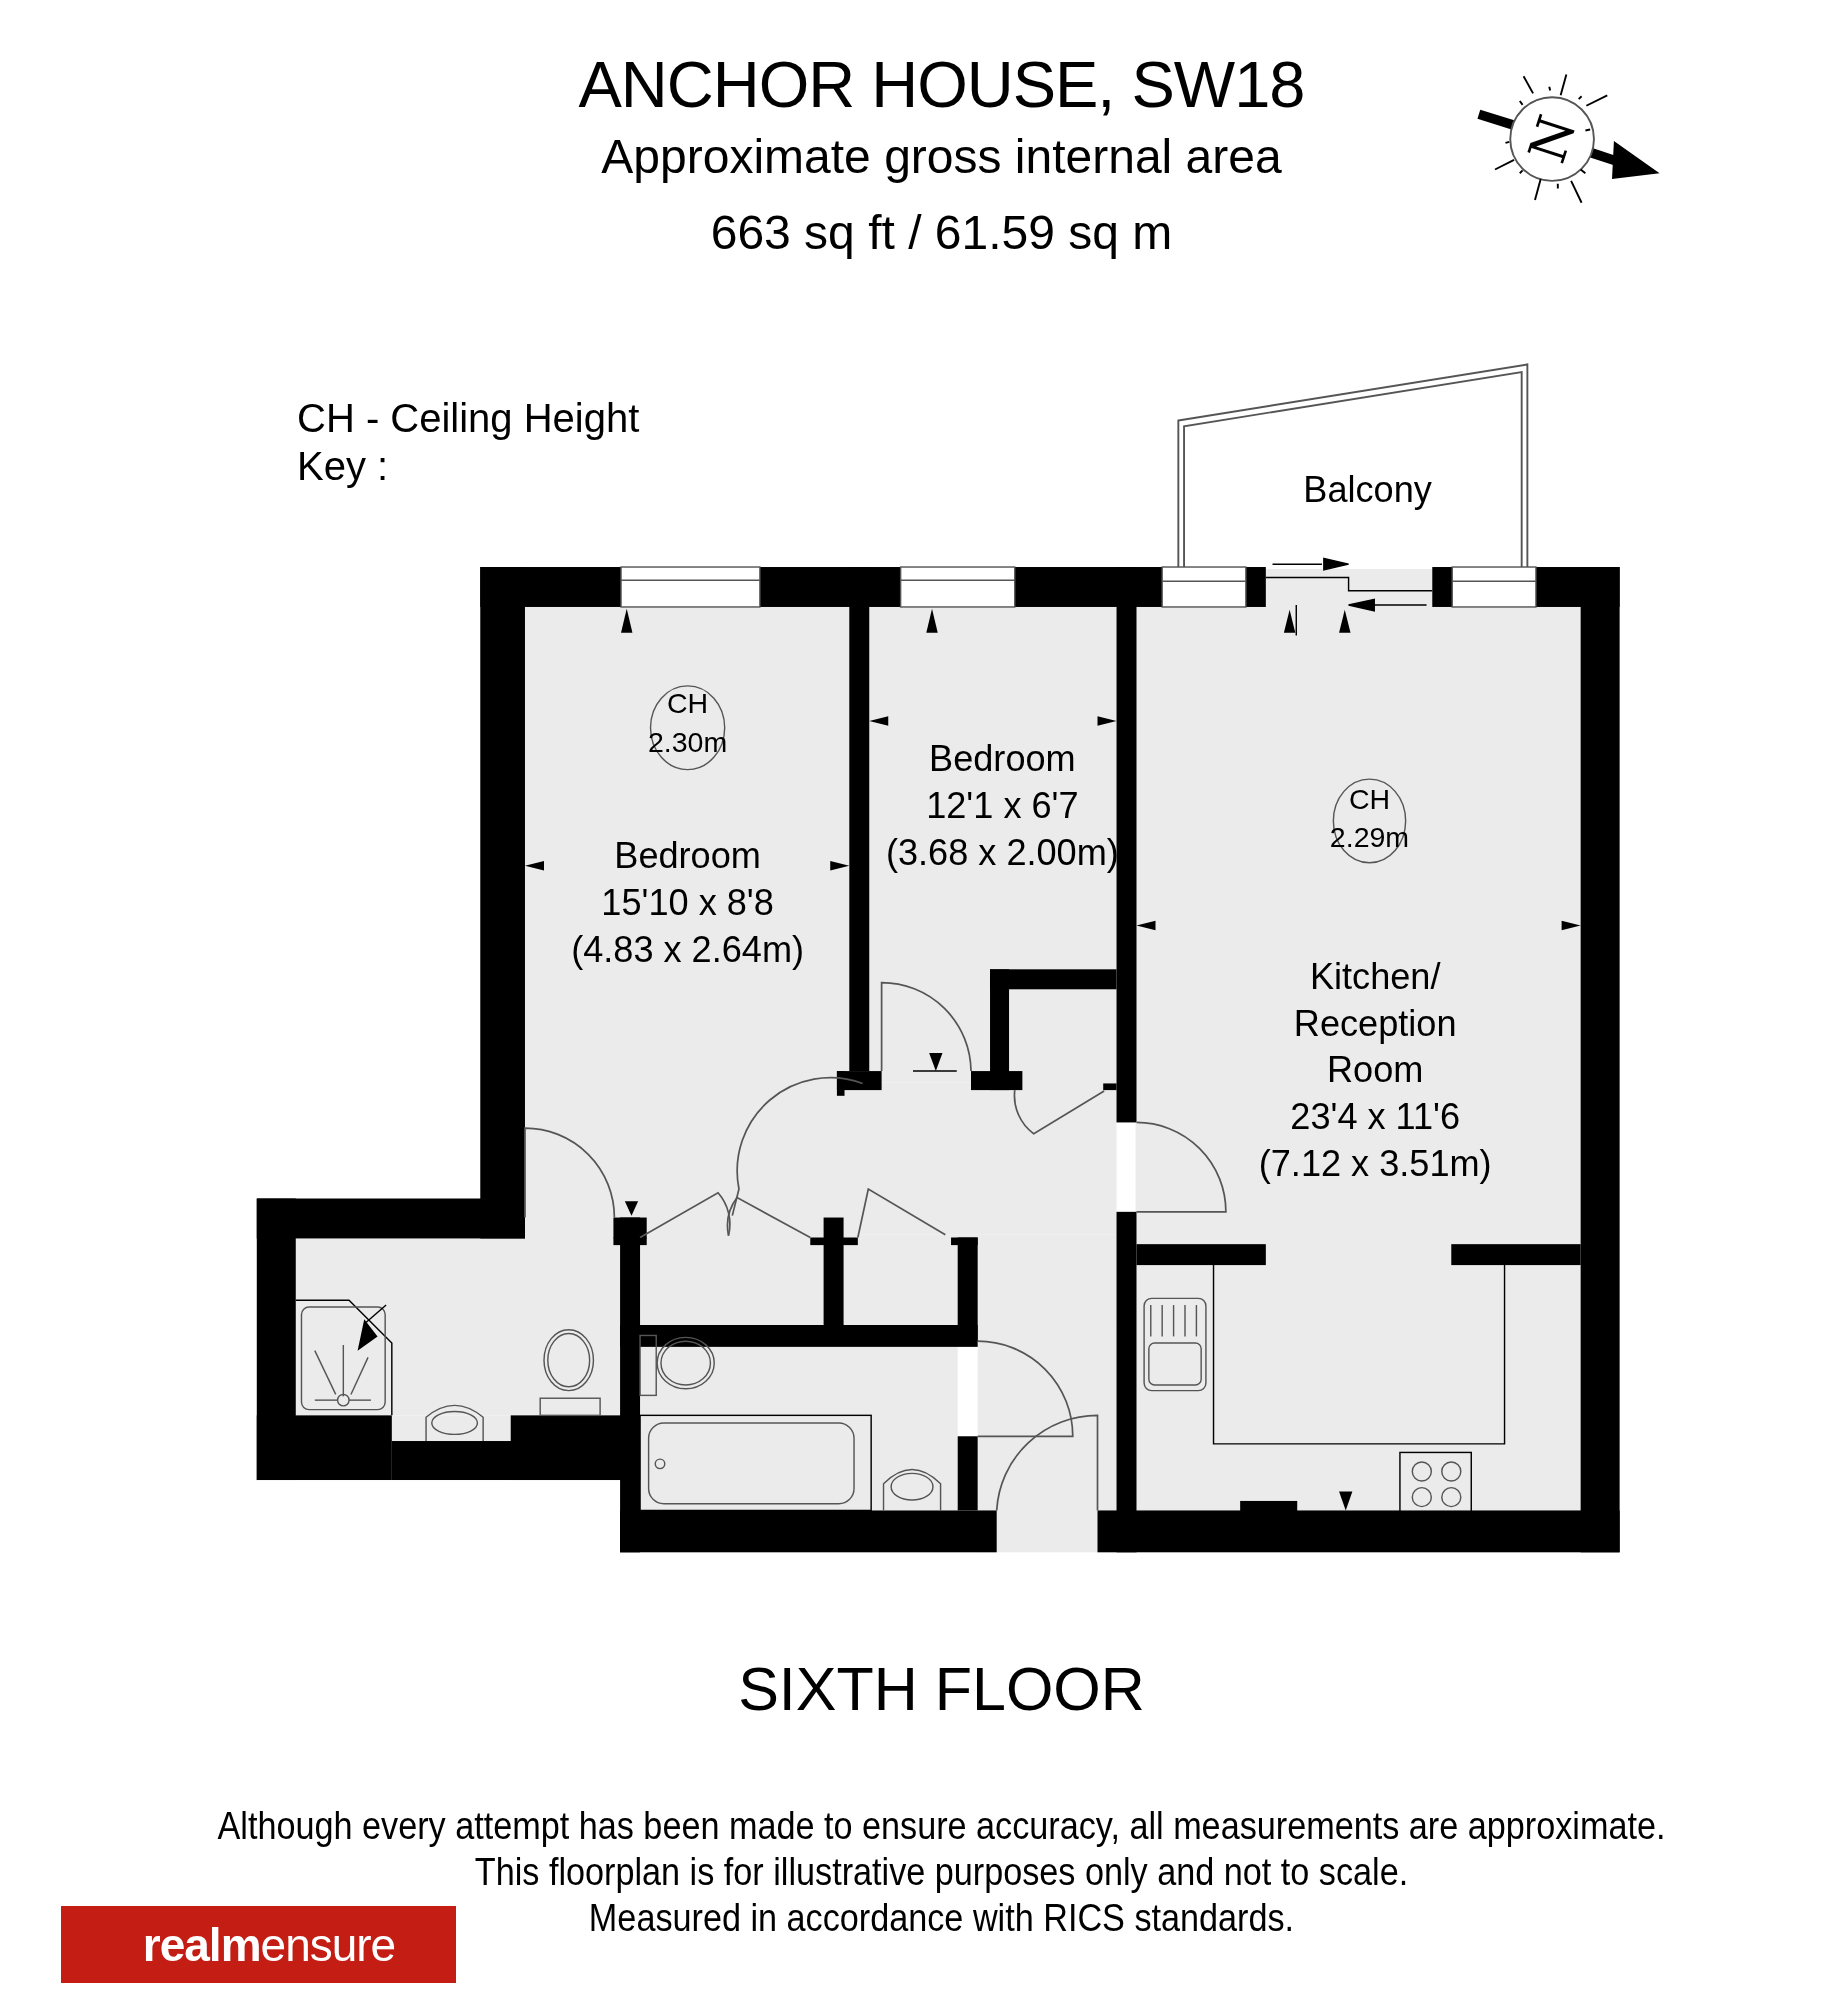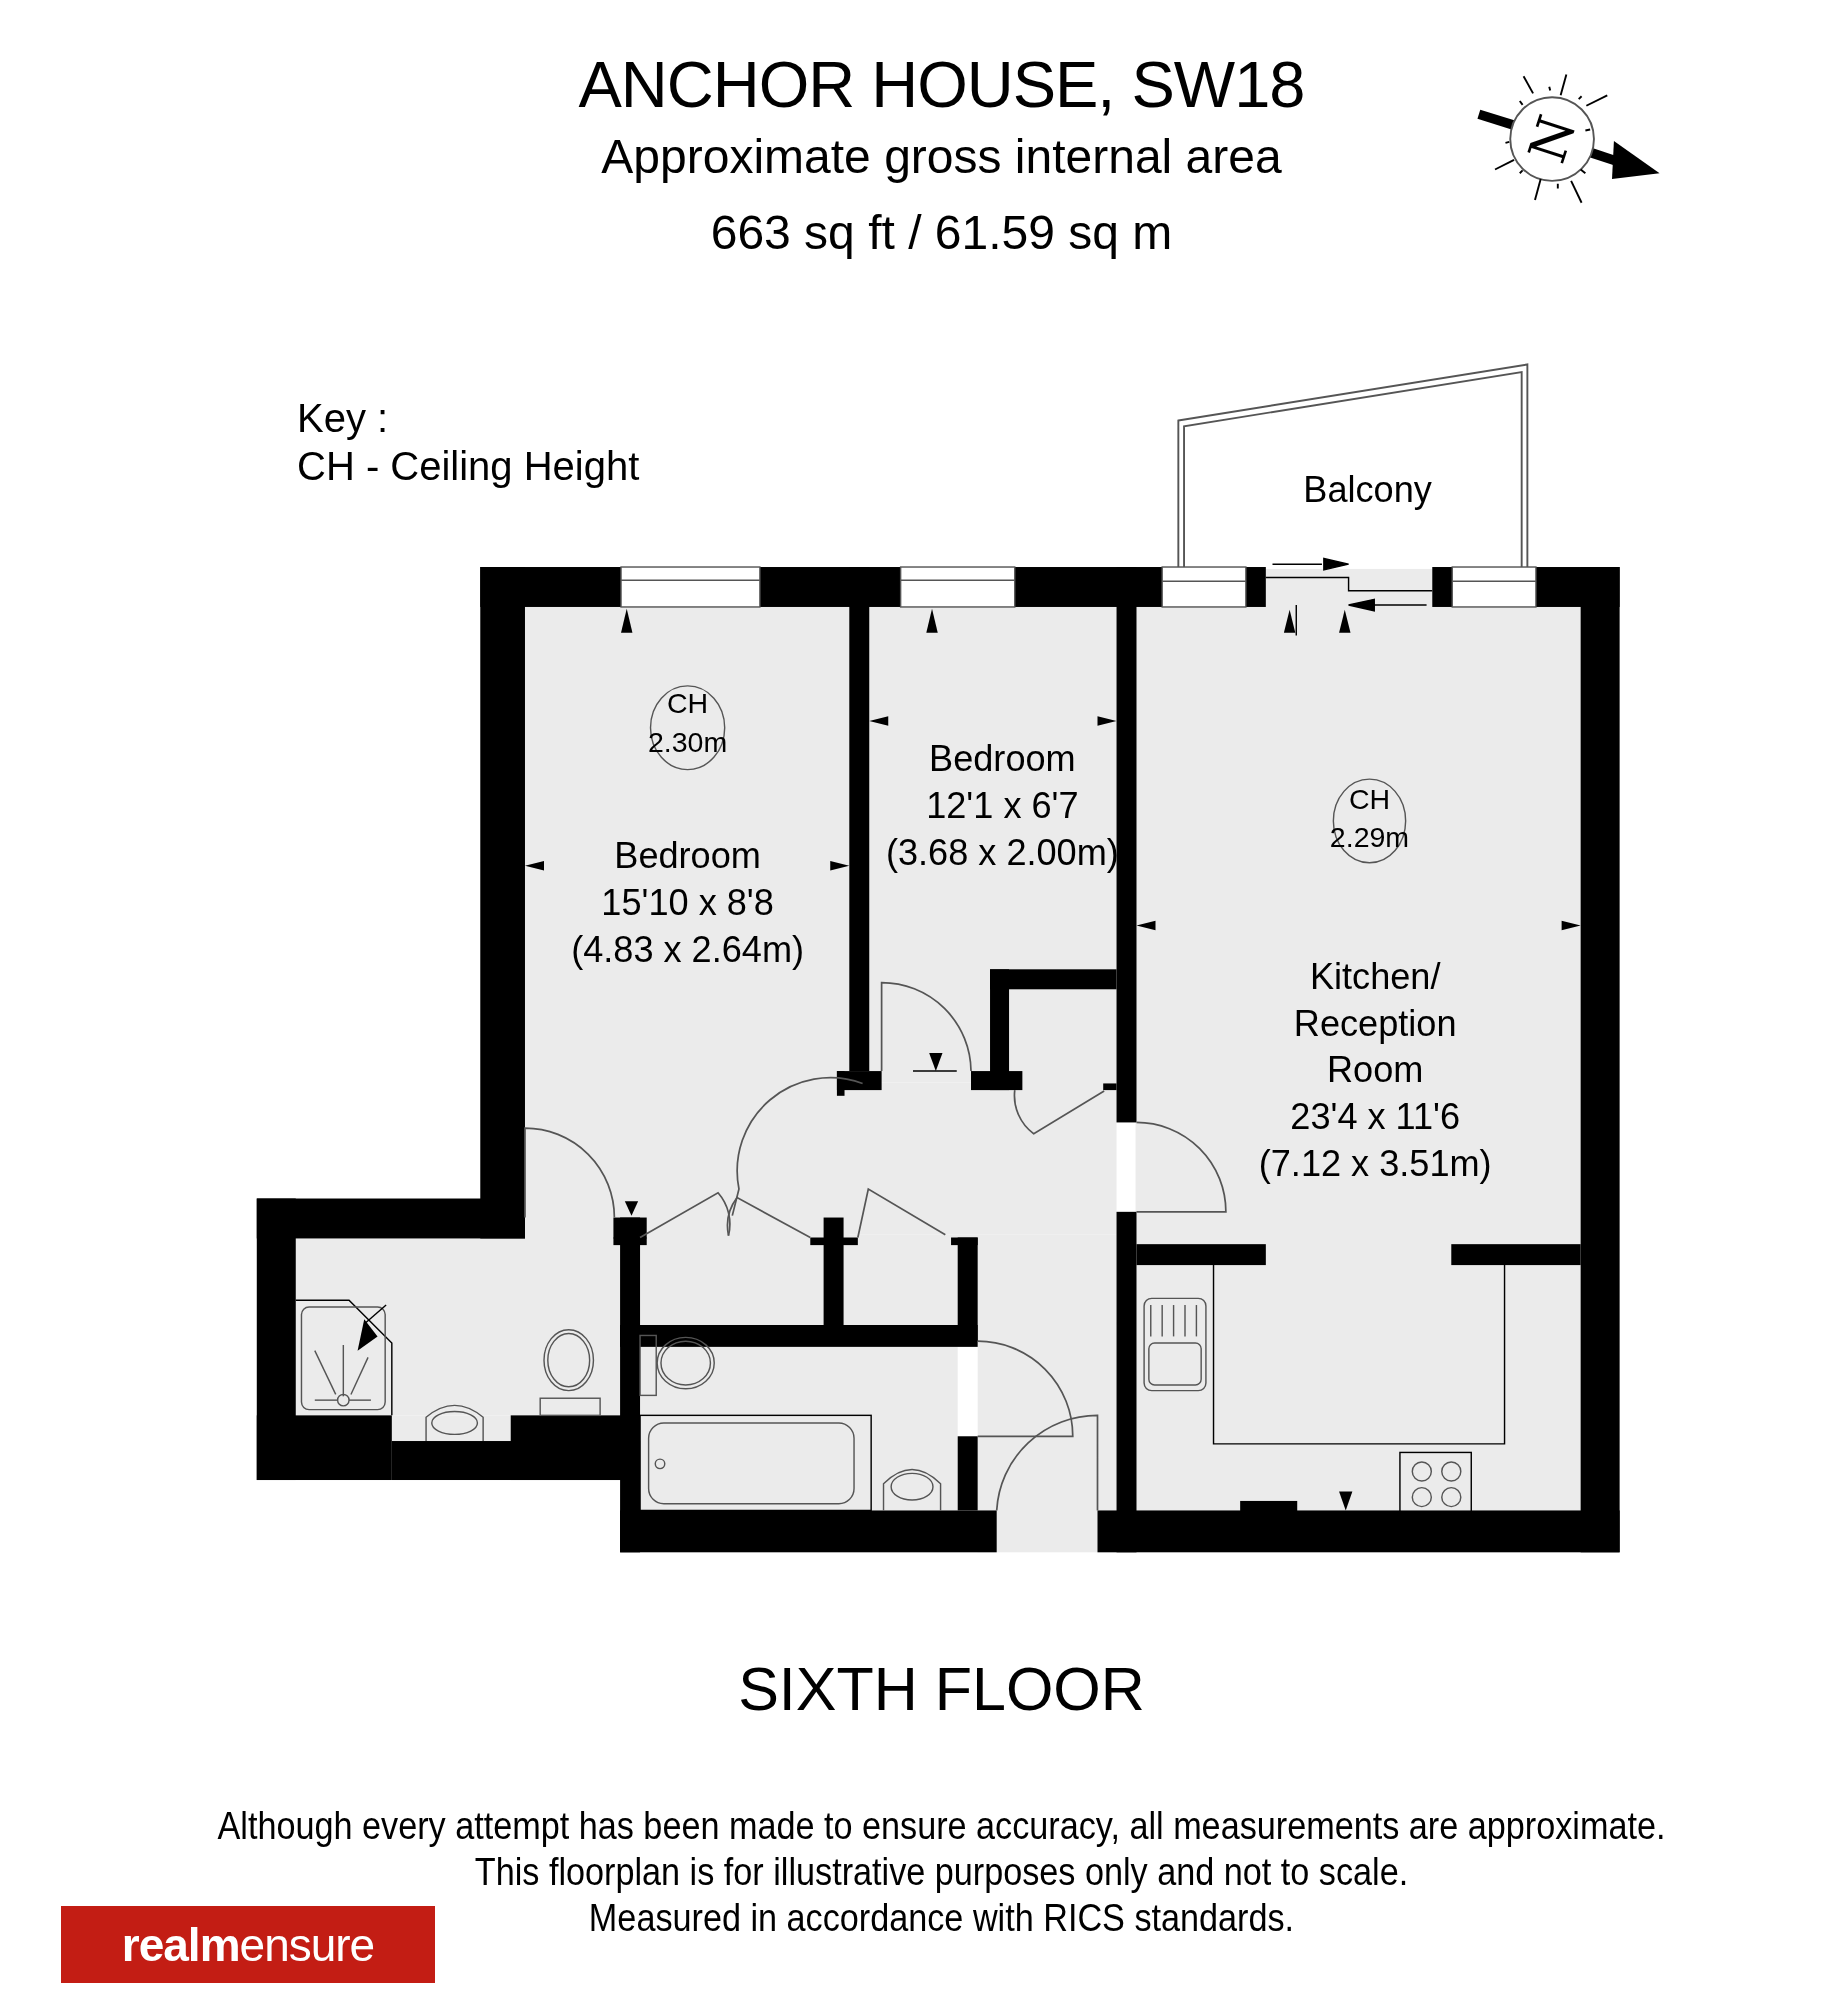--- a/index.html
+++ b/index.html
@@ -9,37 +9,37 @@
   .center { text-align: center; white-space: nowrap; }
   #title { left: 0; width: 1883px; top: 49px; font-size: 65px; line-height: 72px; letter-spacing: -1px; }
   #subtitle { left: 0; width: 1883px; top: 128px; font-size: 48px; line-height: 57px; }
   #area { left: 0; width: 1883px; top: 204px; font-size: 48px; line-height: 57px; }
   #key { left: 297px; top: 394px; font-size: 40px; line-height: 48px; }
   #floor-name { left: 0; width: 1883px; top: 1655px; font-size: 61px; line-height: 68px; }
   #disclaimer { left: 0; width: 1883px; top: 1803px; font-size: 38px; line-height: 46px; }
   #disclaimer div { transform: scaleX(0.9); }
   #logo { left: 61px; top: 1906px; width: 374px; height: 77px; background: #c31d14;
           display: flex; align-items: center; justify-content: center; color: #fff;
-          font-size: 46px; letter-spacing: -1px; }
+          font-size: 46px; letter-spacing: -1px; padding-left: 21px; }
   #logo .b { font-weight: bold; }
   svg { position: absolute; left: 0; top: 0; }
   .lbl { font-family: "Liberation Sans", sans-serif; font-size: 38px; fill: #000; text-anchor: middle; }
   .ch { font-family: "Liberation Sans", sans-serif; font-size: 30px; fill: #000; text-anchor: middle; }
   .bal { font-family: "Liberation Sans", sans-serif; font-size: 38px; fill: #000; text-anchor: middle; }
 </style>
 </head>
 <body>
 
 <div id="title" class="abs center">ANCHOR HOUSE, SW18</div>
 <div id="subtitle" class="abs center">Approximate gross internal area</div>
 <div id="area" class="abs center">663 sq ft / 61.59 sq m</div>
 
 <div id="key" class="abs">
+  <div>CH - Ceiling Height</div>
   <div>Key :</div>
-  <div>CH - Ceiling Height</div>
 </div>
 
 <svg width="1826" height="2009" viewBox="0 0 1920 2112">
 
   <g>
     <line x1="1555" y1="120" x2="1600" y2="134" stroke="#000" stroke-width="10"></line>
     <line x1="1672" y1="160" x2="1705" y2="171" stroke="#000" stroke-width="10"></line>
     <polygon points="1697,148 1745,182 1695,188" fill="#000"></polygon>
     <circle cx="1632" cy="146" r="44" fill="#fff" stroke="#555" stroke-width="2"></circle>
     <g stroke="#000" stroke-width="2">

